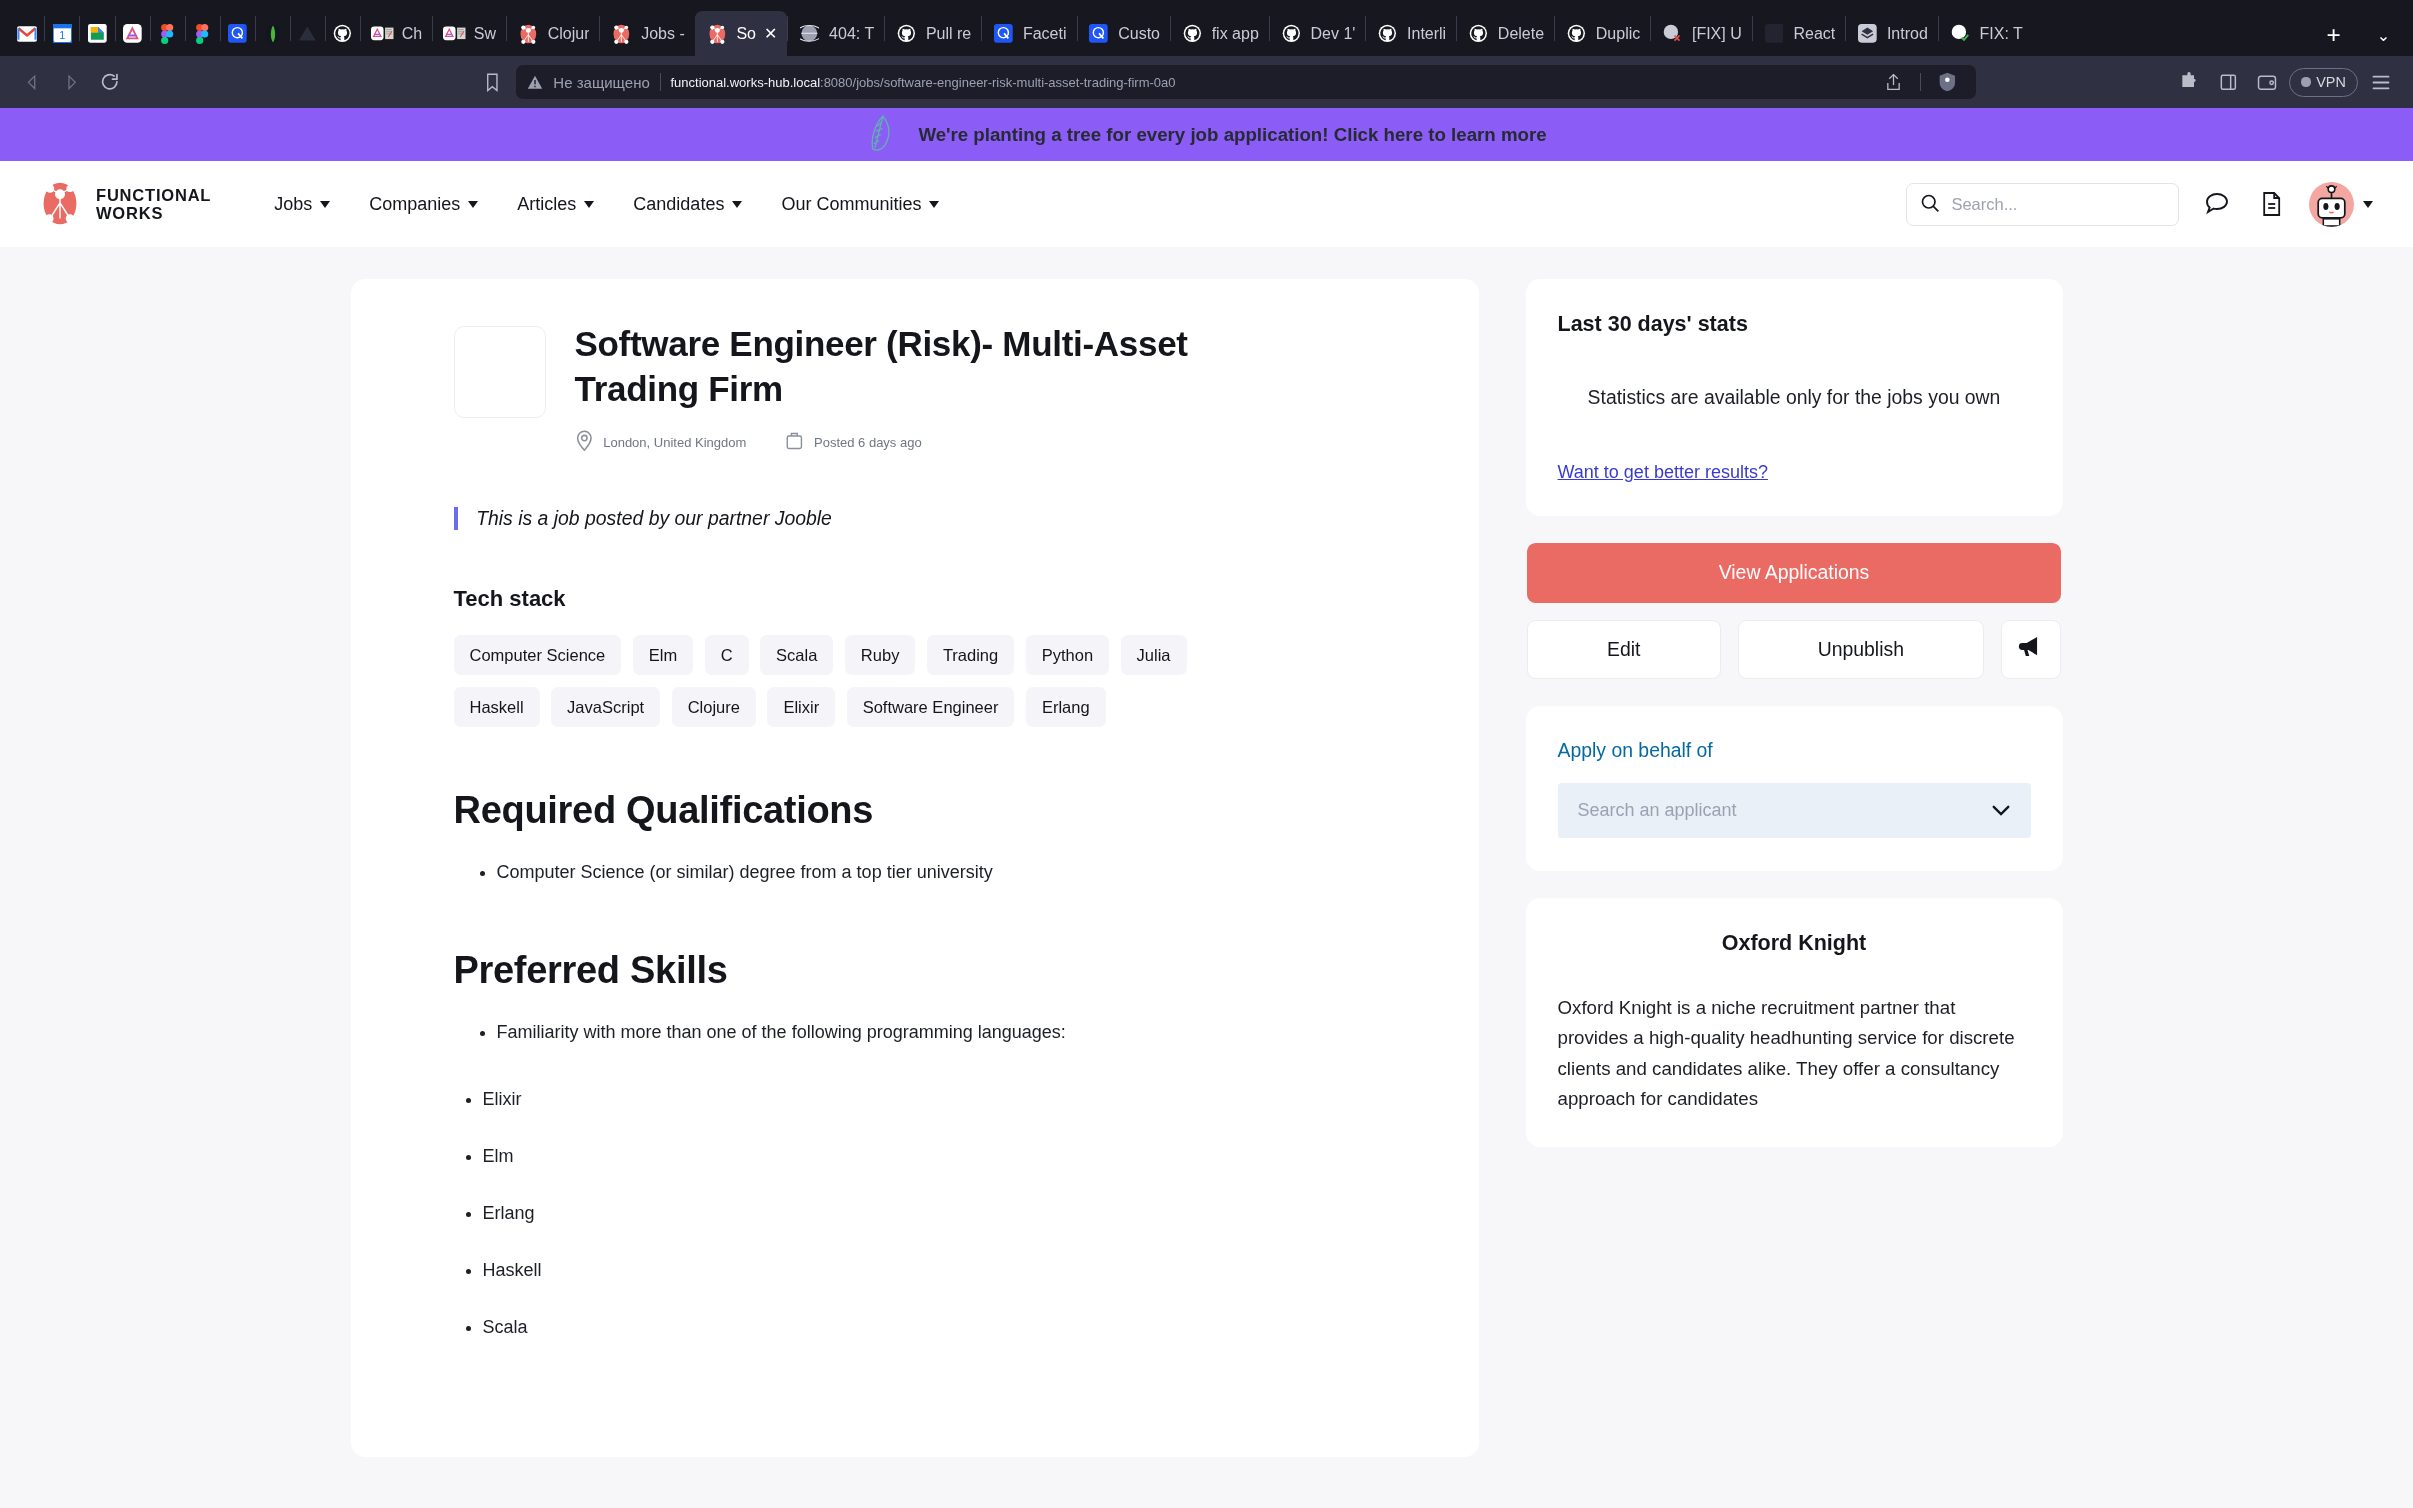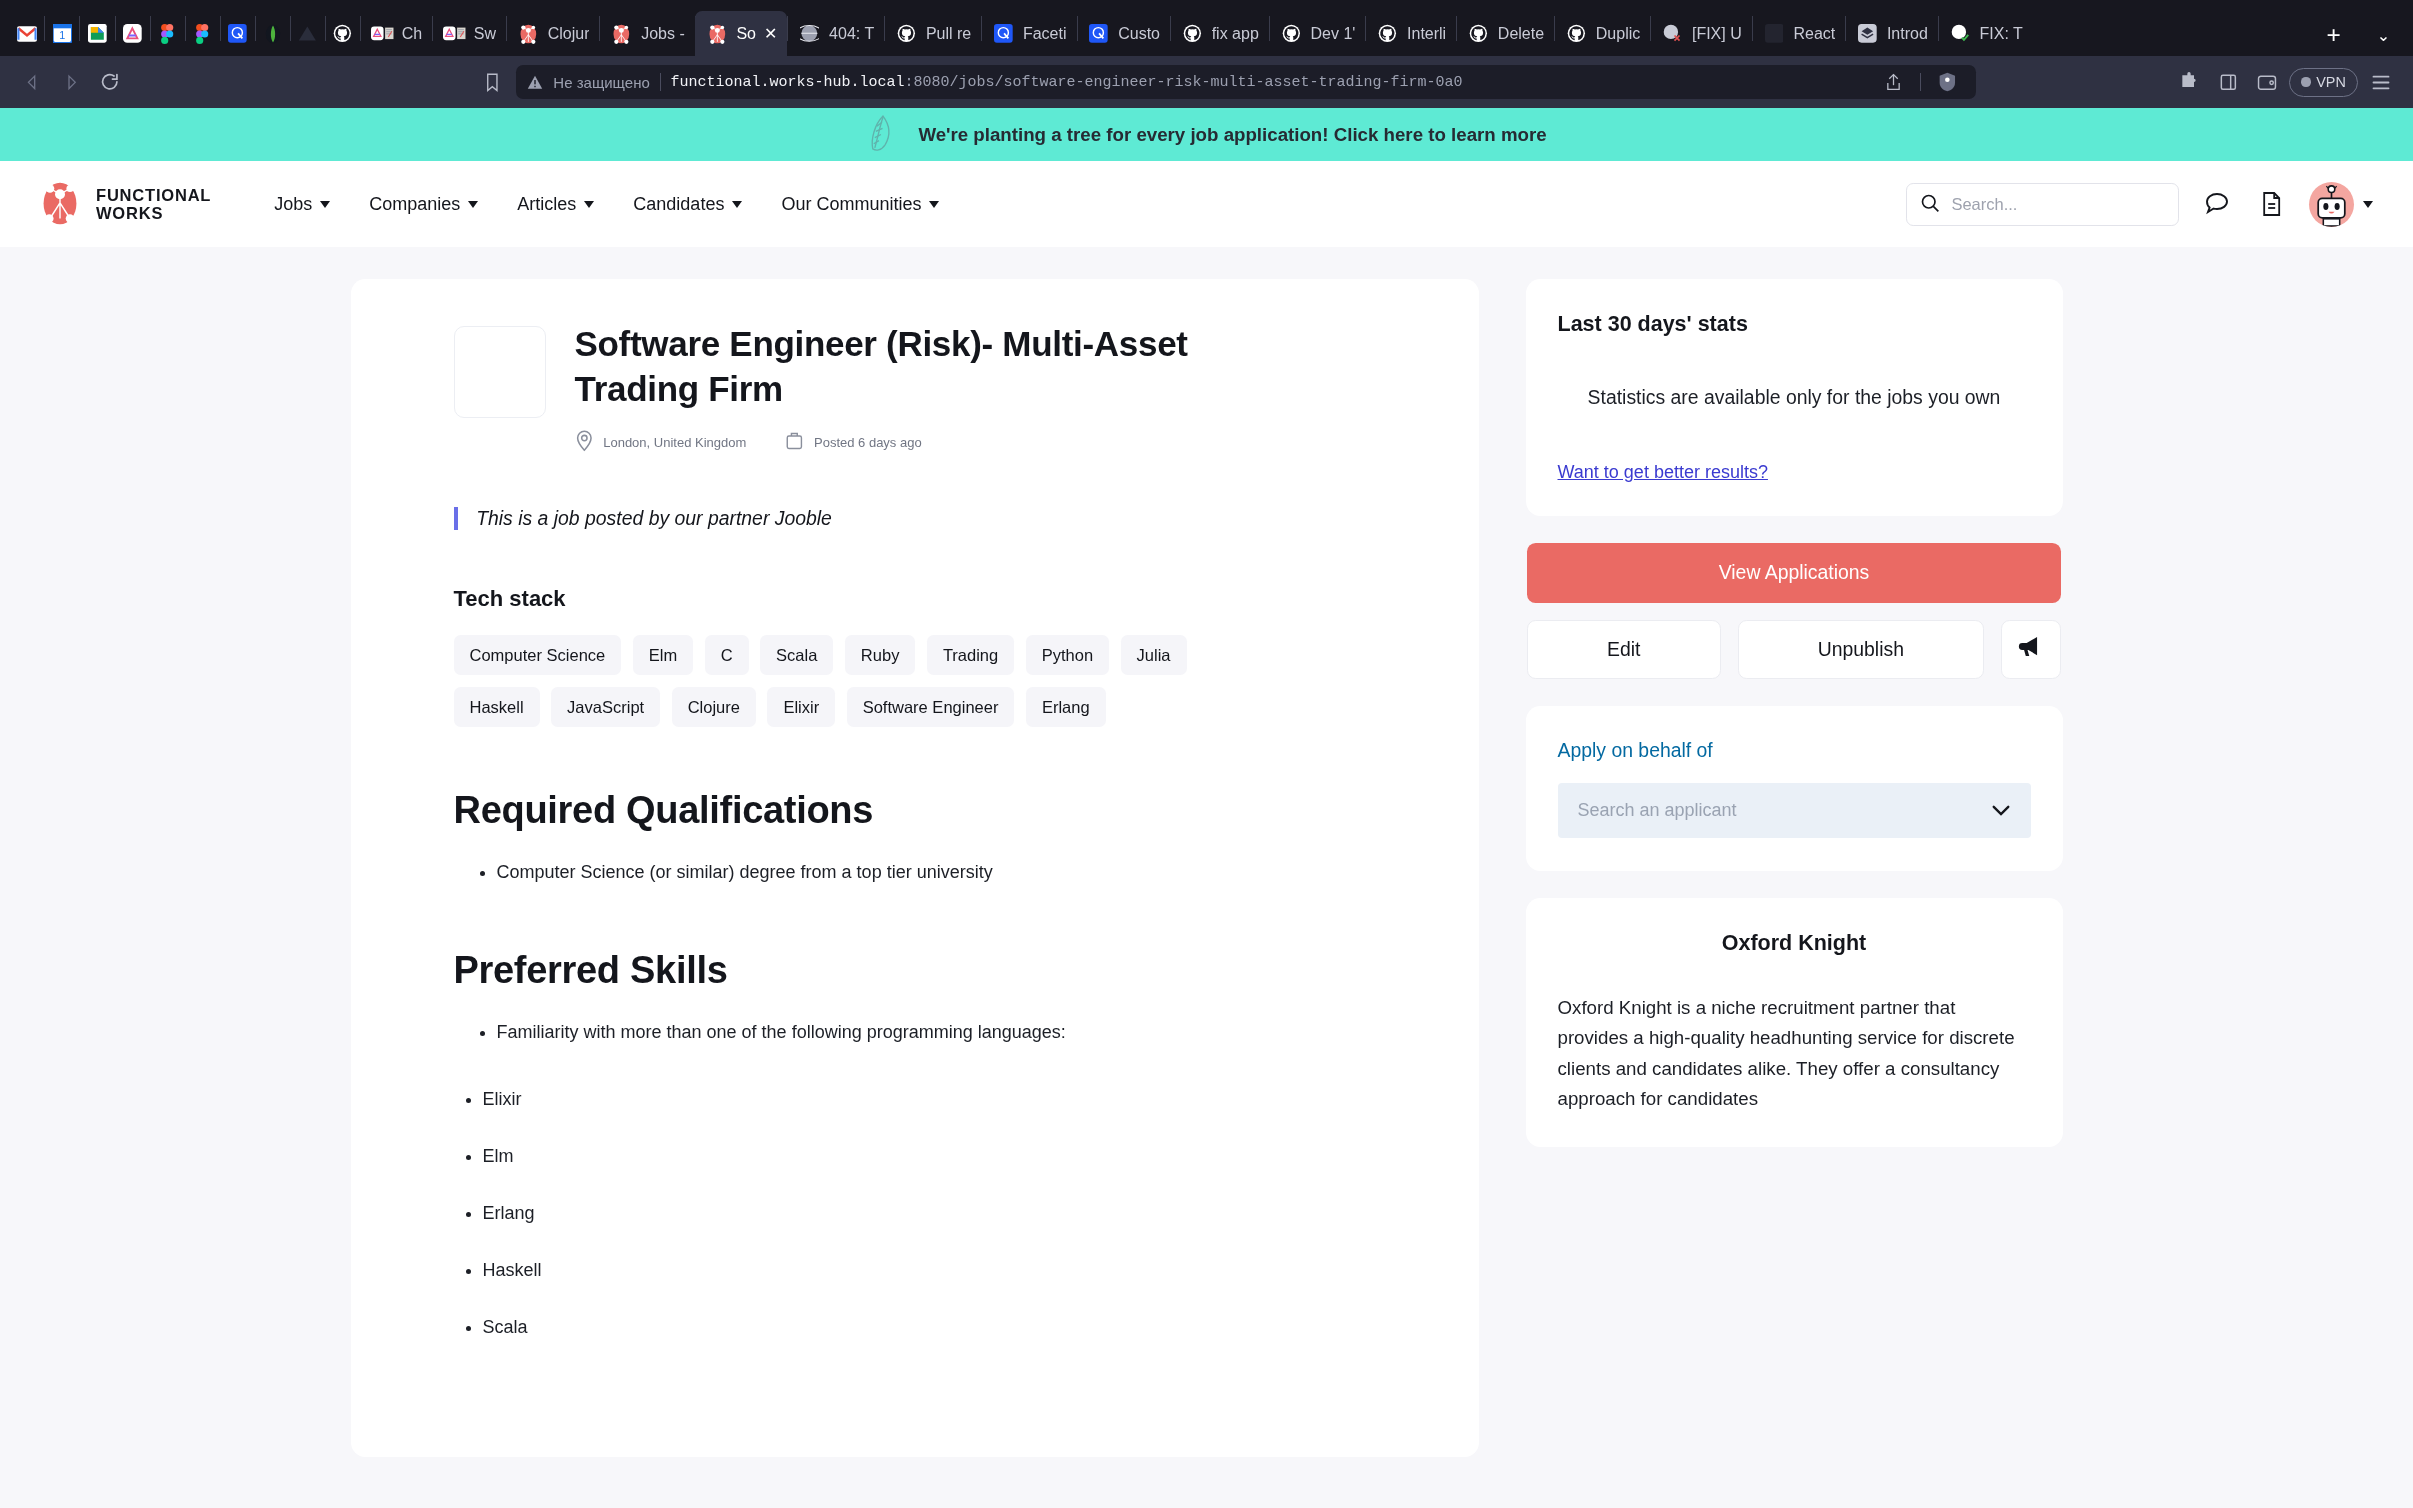--- a/index.html
+++ b/index.html
@@ -59,36 +59,36 @@
   .nav-ico.dim { color: #6d7186; }
   .omnibox {
     flex: 1 1 auto; height: 34px; background: #1c1d28;
     border-radius: 7.2px; display: flex; align-items: center;
     margin: 0 5.7px 0 1.4px; padding: 0 11.5px; gap: 10px;
     max-width: 1501px; position: relative;
   }
   .warn-tri { width: 16px; height: 14.4px; position: relative; flex:0 0 auto;}
   .insecure { color: #9ca0b0; font-size: 15px; white-space: nowrap; }
   .omni-div { width: 0.7px; height: 18.7px; background: #4a4c5e; }
-  .url { font-size: 15px; white-space: nowrap; overflow: hidden; font-family: Liberation Mono, monospace; }
+  .url { font-size: 13px; white-space: nowrap; overflow: hidden; }
   .url .host { color: #f2f3f7; }
   .url .rest { color: #9ca0b0; }
   .omni-right { margin-left: auto; display: flex; align-items: center; gap: 10px; }
   .vpn-pill {
     border: 1.1px solid #6d7186; border-radius: 16px; height: 29px;
     display: flex; align-items: center; gap: 5.7px; padding: 0 11.5px;
     color: #d6d8e2; font-size: 14.4px;
   }
   .vpn-dot { width: 9.3px; height: 9.3px; border-radius: 50%; background: #9ca0b0; }
 
   
   .page { width: 2413px; height: 1401px; background: #f7f7fa; overflow: hidden; }
 
   .eco-banner {
-    height: 53px; background: #5eead4;
+    height: 53px; background: #8b5cf6;
     display: flex; align-items: center; justify-content: center; gap: 20px;
   }
   .eco-text { font-size: 18.7px; font-weight: bold; color: #262b33; }
 
   .site-header {
     height: 86px; background: #ffffff;
     display: flex; align-items: center; padding: 0 40px;
   }
   .brand { display: flex; align-items: center; gap: 16px; }
   .brand-words {

